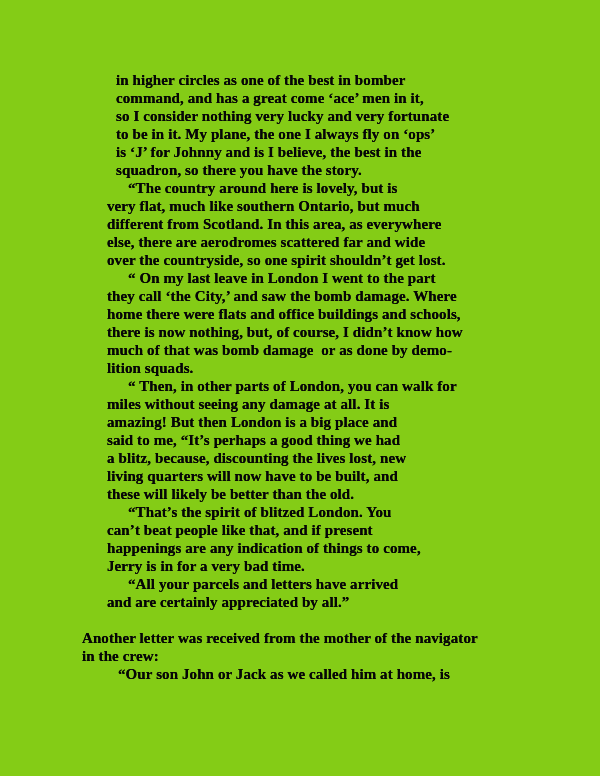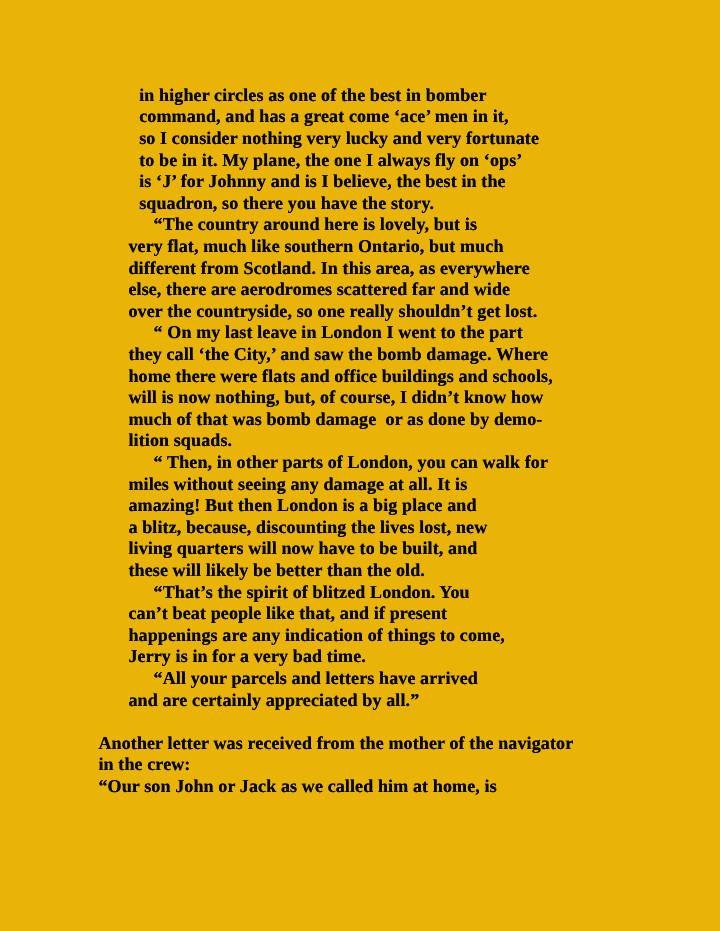--- a/index.html
+++ b/index.html
@@ -4,21 +4,21 @@
 <style>
   html, body {
     margin: 0;
     padding: 0;
     background: #ffffff;
   }
   .page {
     position: relative;
     width: 600px;
     height: 776px;
-    background: #eab308;
+    background: #84cc16;
     overflow: hidden;
     font-family: "Liberation Serif", "DejaVu Serif", serif;
     font-weight: bold;
     font-size: 15px;
     line-height: 18px;
     color: #060606;
   }
   .letter-body {
     position: absolute;
     top: 71px;
@@ -28,50 +28,51 @@
   .line {
     height: 18px;
     white-space: pre;
     letter-spacing: 0.1px;
     text-shadow: 0 0 0.4px #111;
   }
   
   .k-outer  { margin-left: 0; }
   .k-body   { margin-left: 25px; }
   .k-p1     { margin-left: 34px; }
-  .k-q2     { }
+  .k-q2     { margin-left: 36px; }
   .k-pstart { margin-left: 46px; }
   .k-blank  { height: 18px; }
 </style>
 </head>
 <body>
 
 <div class="page">
   <div class="letter-body">
 
   <div class="line k-p1">in higher circles as one of the best in bomber</div>
       <div class="line k-p1">command, and has a great come ‘ace’ men in it,</div>
       <div class="line k-p1">so I consider nothing very lucky and very fortunate</div>
       <div class="line k-p1">to be in it. My plane, the one I always fly on ‘ops’</div>
       <div class="line k-p1">is ‘J’ for Johnny and is I believe, the best in the</div>
       <div class="line k-p1">squadron, so there you have the story.</div>
       <div class="line k-pstart">“The country around here is lovely, but is</div>
       <div class="line k-body">very flat, much like southern Ontario, but much</div>
       <div class="line k-body">different from Scotland. In this area, as everywhere</div>
       <div class="line k-body">else, there are aerodromes scattered far and wide</div>
-      <div class="line k-body">over the countryside, so one really shouldn’t get lost.</div>
+      <div class="line k-body">over the countryside, so one spirit shouldn’t get lost.</div>
       <div class="line k-pstart">“ On my last leave in London I went to the part</div>
       <div class="line k-body">they call ‘the City,’ and saw the bomb damage. Where</div>
       <div class="line k-body">home there were flats and office buildings and schools,</div>
-      <div class="line k-body">will is now nothing, but, of course, I didn’t know how</div>
+      <div class="line k-body">there is now nothing, but, of course, I didn’t know how</div>
       <div class="line k-body">much of that was bomb damage  or as done by demo-</div>
       <div class="line k-body">lition squads.</div>
       <div class="line k-pstart">“ Then, in other parts of London, you can walk for</div>
       <div class="line k-body">miles without seeing any damage at all. It is</div>
       <div class="line k-body">amazing! But then London is a big place and</div>
+      <div class="line k-body">said to me, “It’s perhaps a good thing we had</div>
       <div class="line k-body">a blitz, because, discounting the lives lost, new</div>
       <div class="line k-body">living quarters will now have to be built, and</div>
       <div class="line k-body">these will likely be better than the old.</div>
       <div class="line k-pstart">“That’s the spirit of blitzed London. You</div>
       <div class="line k-body">can’t beat people like that, and if present</div>
       <div class="line k-body">happenings are any indication of things to come,</div>
       <div class="line k-body">Jerry is in for a very bad time.</div>
       <div class="line k-pstart">“All your parcels and letters have arrived</div>
       <div class="line k-body">and are certainly appreciated by all.”</div>
       <div class="line k-blank"></div>

